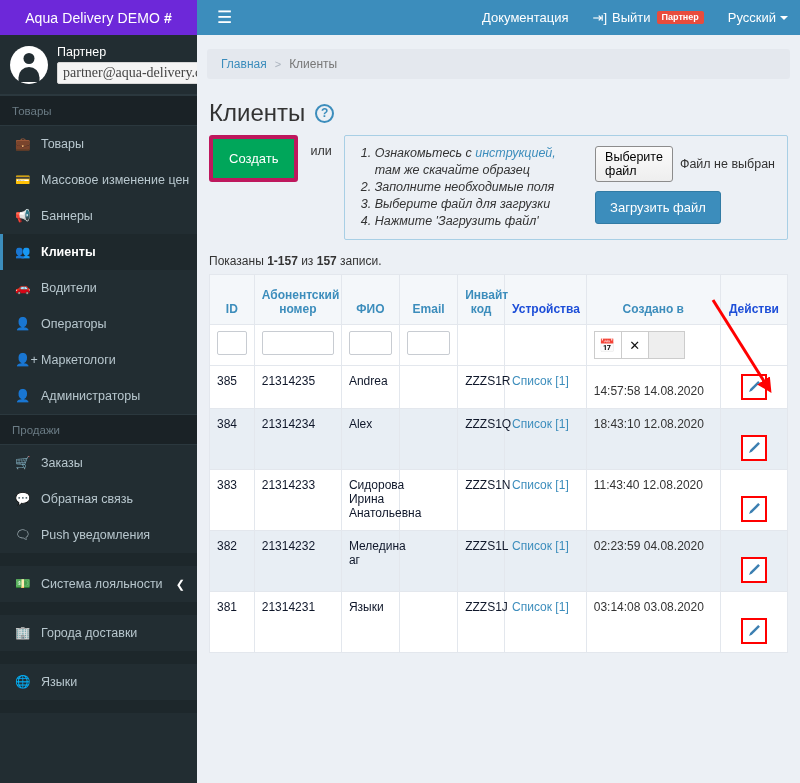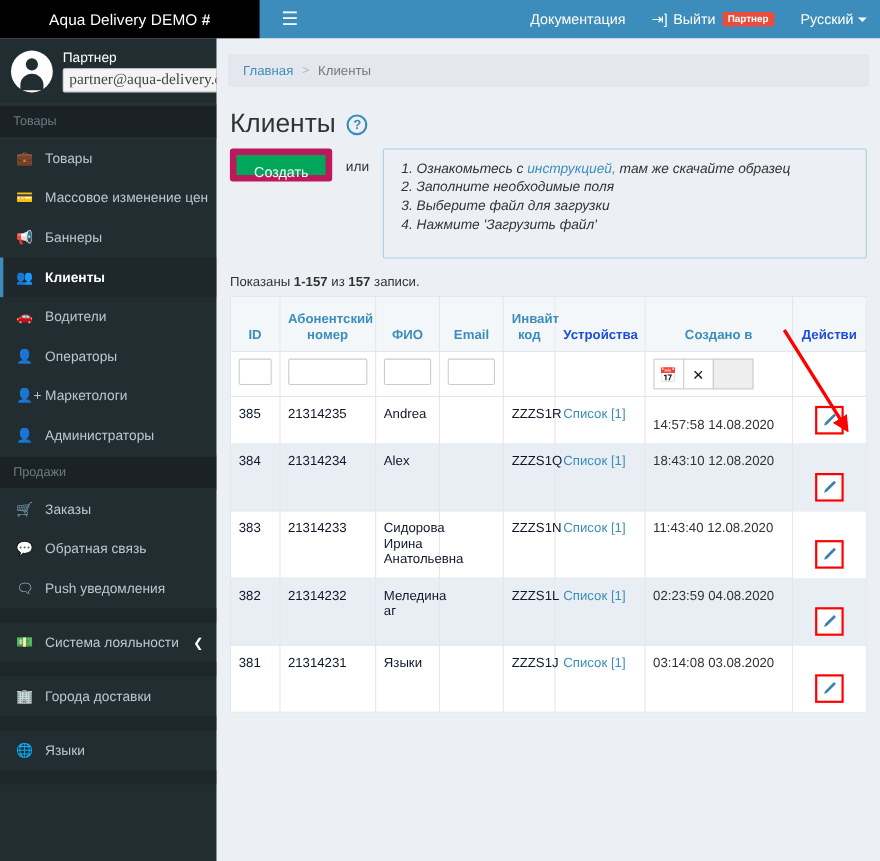--- a/index.html
+++ b/index.html
@@ -14,21 +14,21 @@
     color: #333;
   }
   .app { position: relative; width: 800px; height: 783px; }
 
   
   .navbar {
     position: absolute; top: 0; left: 0; width: 800px; height: 35px;
     background: #3c8dbc; display: flex; align-items: stretch;
   }
   .brand {
-    width: 236px; height: 35px; background: #000000;
+    width: 197px; height: 35px; background: #6d28d9;
     display: flex; align-items: center; justify-content: center;
     color: #fff; font-size: 14px; letter-spacing: .1px; white-space: nowrap;
   }
   .brand .hash { font-weight: bold; margin-left: 4px; }
   .navbar-right { flex: 1; display: flex; align-items: center; padding: 0 0 0 10px; }
   .hamburger {
     color: #fff; font-size: 17px; line-height: 1; padding: 8px 10px;
     cursor: pointer; user-select: none;
   }
   .nav-spacer { flex: 1; }
@@ -117,23 +117,23 @@
   }
   .help-ico {
     display: inline-flex; align-items: center; justify-content: center;
     width: 19px; height: 19px; border-radius: 50%;
     border: 2px solid #3c8dbc; color: #3c8dbc; font-size: 12px;
     font-weight: bold; margin-left: 10px; cursor: pointer; line-height: 1;
   }
 
   .actions-row { display: flex; align-items: flex-start; gap: 12px; }
   .btn-create {
-    background: #00a65a; color: #fff; border: 6px solid #be185d;
+    background: #00a65a; color: #fff; border: 4px solid #be185d;
     border-radius: 3px; padding: 8px 16px; font-size: 13px; cursor: pointer;
-    height: 30px; line-height: 16px;
+    height: 47px; line-height: 16px;
   }
   .or-text { color: #333; font-size: 12.5px; padding-top: 9px; }
   .import-box {
     flex: 1; border: 1px solid #a8cfe5; background: #ecf0f5;
     border-radius: 2px; padding: 9px 12px; display: flex; gap: 16px;
     min-height: 100px;
   }
   .steps { margin: 0; padding-left: 18px; font-size: 12.5px; color: #333; line-height: 17px; }
   .steps li { margin: 0; font-style: italic; }
   .steps a { color: #3c8dbc; text-decoration: none; }
@@ -330,20 +330,27 @@
 
         <div class="import-box">
           <ol class="steps">
             <li>
               <span>Ознакомьтесь с </span><a href="#">инструкцией,</a><span> там же скачайте образец</span>
             </li>
             <li>Заполните необходимые поля</li>
             <li>Выберите файл для загрузки</li>
             <li>Нажмите 'Загрузить файл'</li>
           </ol>
+          <div class="upload-col">
+            <div class="file-row">
+              <span class="file-btn">Выберите файл</span>
+              <span class="file-status">Файл не выбран</span>
+            </div>
+            <button class="btn-upload">Загрузить файл</button>
+          </div>
         </div>
       </div>
     </div>
 
     <div class="summary">
       <span>Показаны </span><b>1-157</b><span> из </span><b>157</b><span> записи.</span>
     </div>
 
     <div class="table-wrap">
       <table class="grid">

